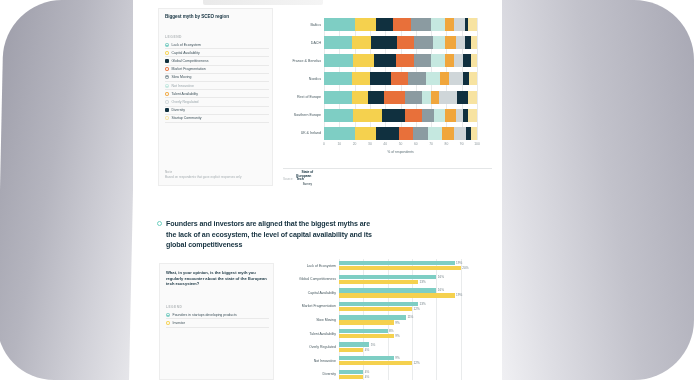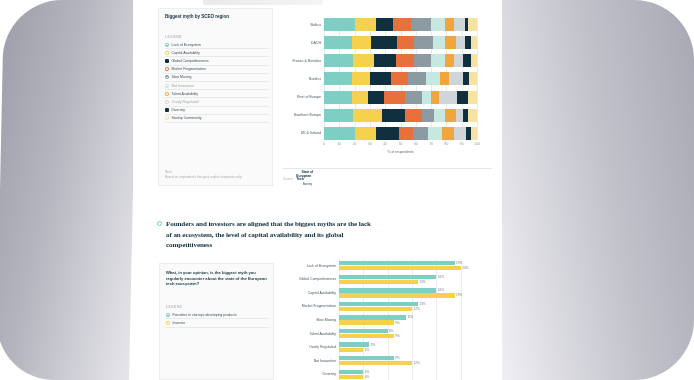--- a/index.html
+++ b/index.html
@@ -126,21 +126,21 @@
 
   
   .sec2 { position: absolute; left: 0; top: 205px; width: 369px; height: 175px; }
   .headline-wrap { position: absolute; left: 24px; top: 14px; width: 220px; display: flex; gap: 4px; }
   .headline-dot {
     width: 5px; height: 5px; border-radius: 50%;
     border: 1.1px solid #6ecfc0; margin-top: 2px; flex: 0 0 auto;
   }
   .headline {
     font-size: 7.1px; line-height: 10.5px; font-weight: 700;
-    color: #15313f; letter-spacing: -.1px; font-family: Liberation Serif, serif;
+    color: #15313f; letter-spacing: -.1px;
   }
 
   .q-card {
     position: absolute; left: 26px; top: 58px;
     width: 115px; height: 117px;
     background: #fafafa; border: .6px solid #ededed;
   }
   .q-text {
     position: absolute; left: 6px; top: 6px; width: 103px;
     font-size: 4.1px; font-weight: 700; color: #1b3744; line-height: 5.6px;

